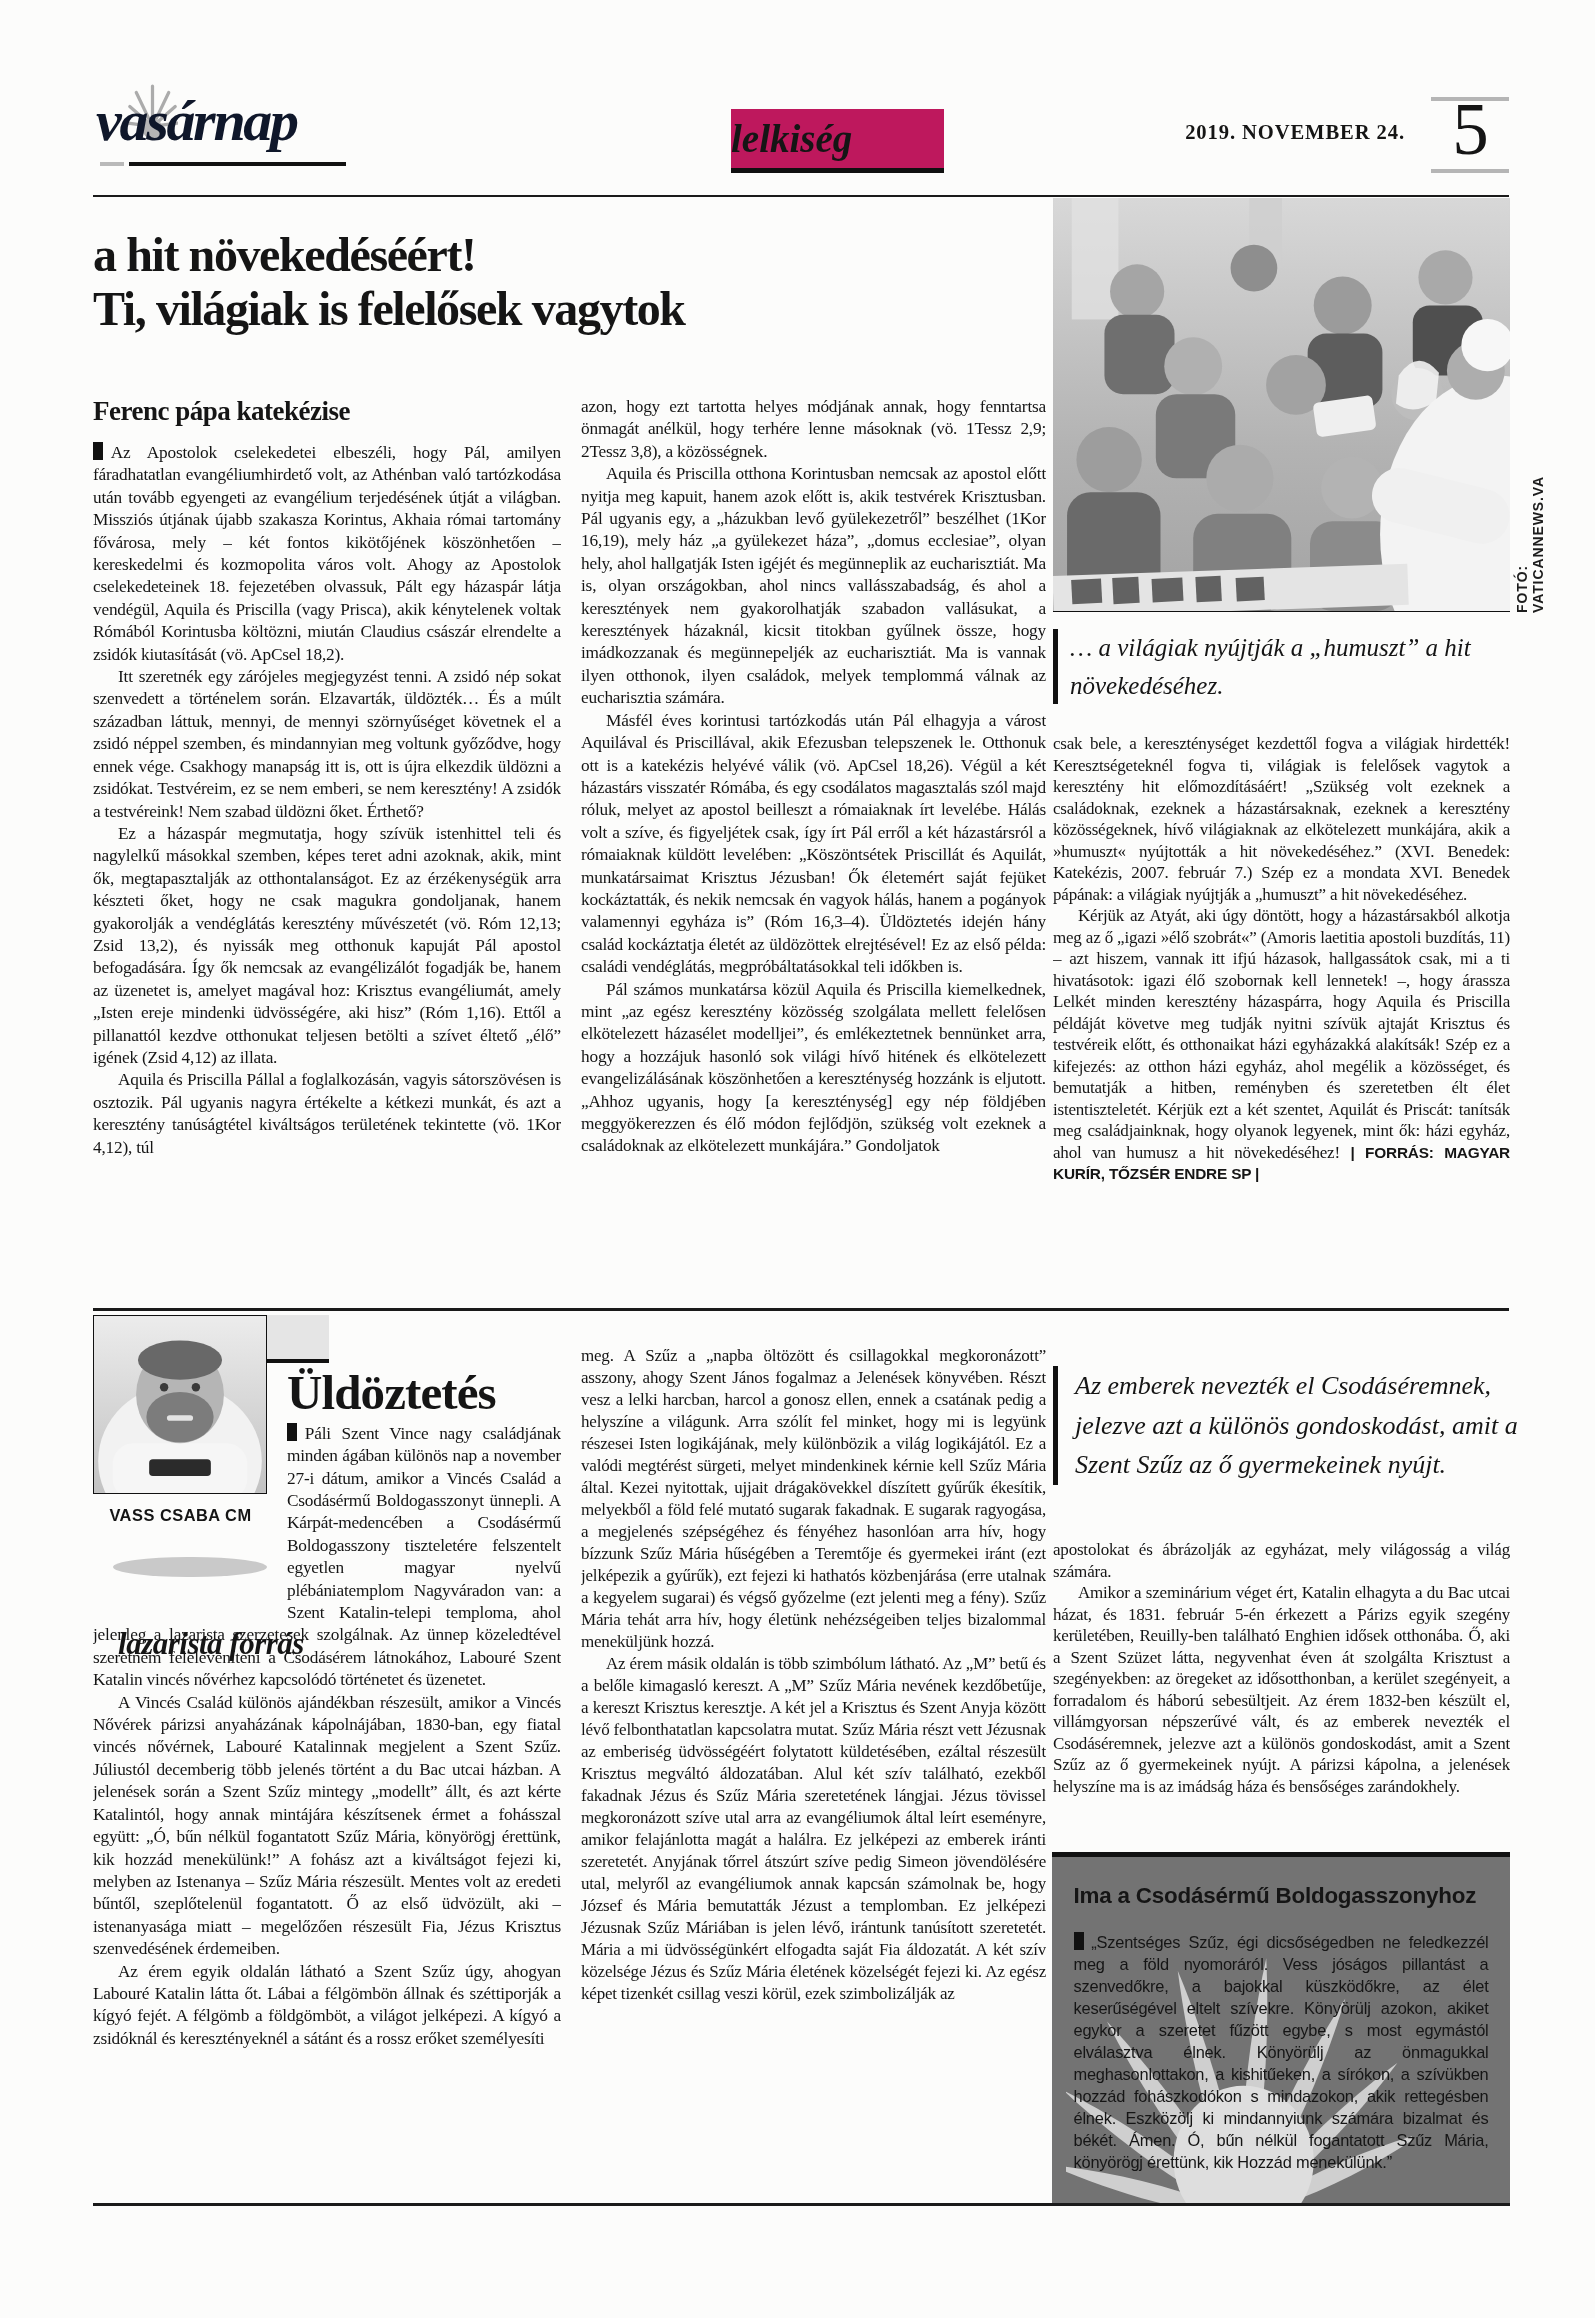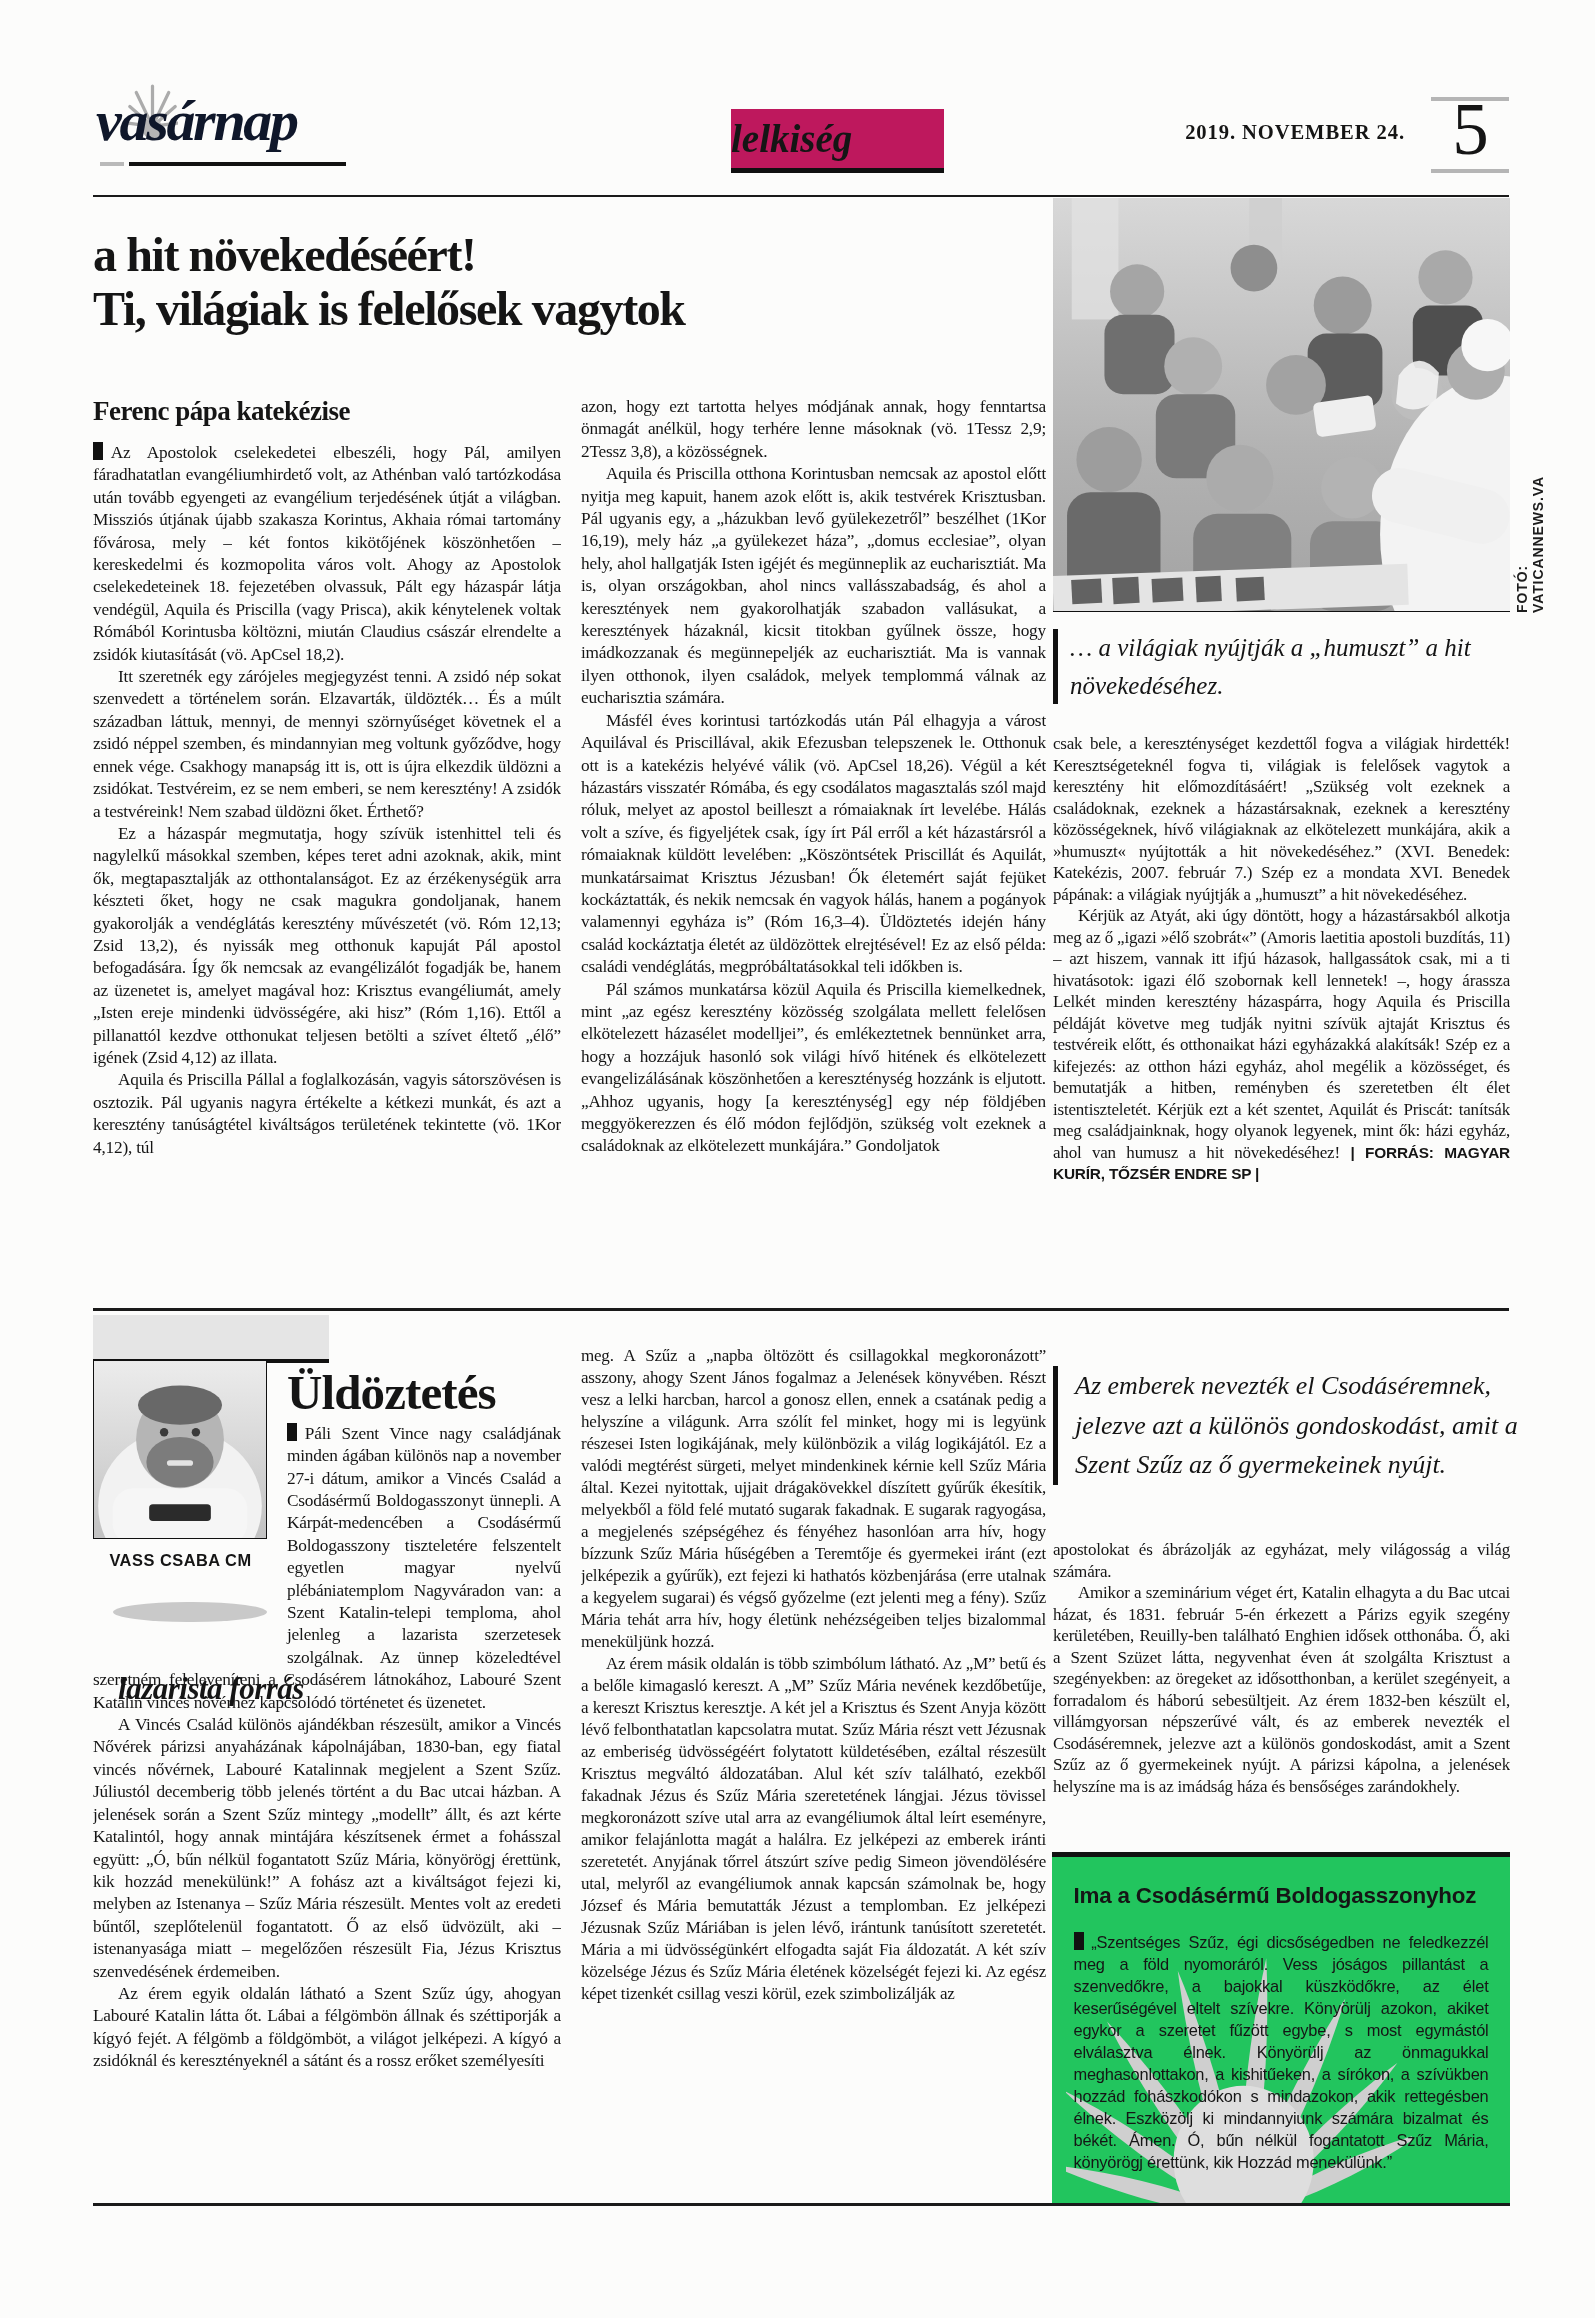--- a/index.html
+++ b/index.html
@@ -46,37 +46,37 @@
       writing-mode:vertical-rl;transform:rotate(180deg);
       font-family:"Liberation Sans",sans-serif;font-weight:bold;font-size:14px;
       letter-spacing:0.9px;color:#1d1d1d;text-align:left;}
   .caption{left:1053px;top:629px;width:452px;border-left:5.1px solid #111;
            padding-left:12px;font-style:italic;font-size:25px;line-height:1.5;}
 
   .divider{left:93px;top:1308px;width:1416px;height:2.8px;background:#1a1a1a;}
 
   
   .a2-col1{left:93px;top:1315px;width:468px;height:864px;}
-  .float-portrait{float:left;width:194px;height:307px;margin-top:45px;}
+  .float-portrait{float:left;width:194px;height:307px;}
   .portrait-frame{width:172px;height:177px;border:1.4px solid #111;background:#ddd;}
   .portrait-caption{width:175px;margin-top:10.3px;text-align:center;
       font-family:"Liberation Sans",sans-serif;font-weight:bold;font-size:16.4px;letter-spacing:0.5px;}
   .portrait-shadow{width:154px;height:20.6px;background:#c9c9c9;border-radius:50%;
       margin:30px auto 0 auto;}
   .a2-tag{width:236px;height:44px;background:#e5e5e5;border-bottom:4.7px solid #111;
           text-align:center;margin-bottom:18.7px;}
   .a2-tag span{font-style:italic;font-weight:bold;font-size:31px;line-height:44px;letter-spacing:-0.5px;}
   .a2-title{font-weight:bold;font-size:49px;letter-spacing:-0.9px;margin:1.9px 0 18.7px 0;}
   .a2-col2{left:581px;top:1345px;width:465px;height:838px;font-size:17px;line-height:22px;}
   .pull-quote{left:1053px;top:1366px;width:451px;border-left:5.1px solid #111;
               padding-left:17px;font-style:italic;font-size:26px;line-height:1.52;}
   .a2-col3{left:1053px;top:1539px;width:457px;height:294px;font-size:17px;line-height:21.5px;}
 
   
-  .prayer-box{left:1052px;top:1852px;width:458px;height:353px;background:#22c55e;
+  .prayer-box{left:1052px;top:1852px;width:458px;height:353px;background:#737373;
       border-top:5.1px solid #111;box-sizing:border-box;padding:19.6px 21.5px 0 21.5px;overflow:hidden;}
   .prayer-flower{position:absolute;left:14px;bottom:-23.4px;}
   .prayer-title{position:relative;z-index:1;font-family:"Liberation Sans",sans-serif;
       font-weight:bold;font-size:22.4px;letter-spacing:-0.2px;margin:6.5px 0 21.5px 0;}
   .prayer-text{position:relative;z-index:1;font-family:"Liberation Sans",sans-serif;
       font-size:16.4px;line-height:22px;text-align:justify;letter-spacing:-0.2px;}
   .bottom-rule{left:93px;top:2203px;width:1417px;height:3.3px;background:#1a1a1a;}
 </style>
 </head>
 <body>

